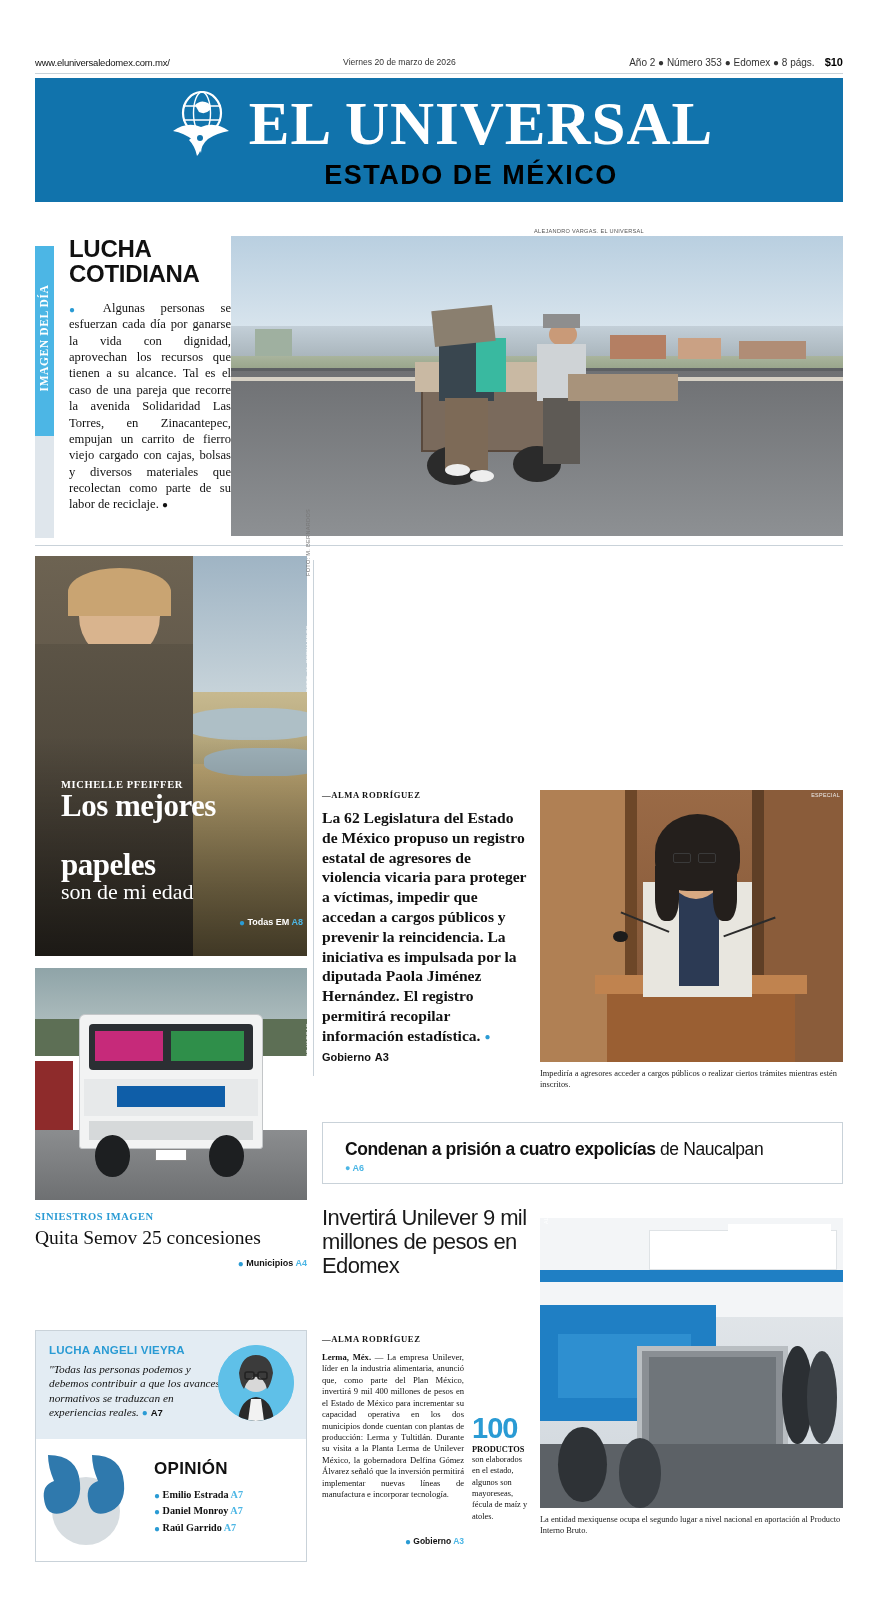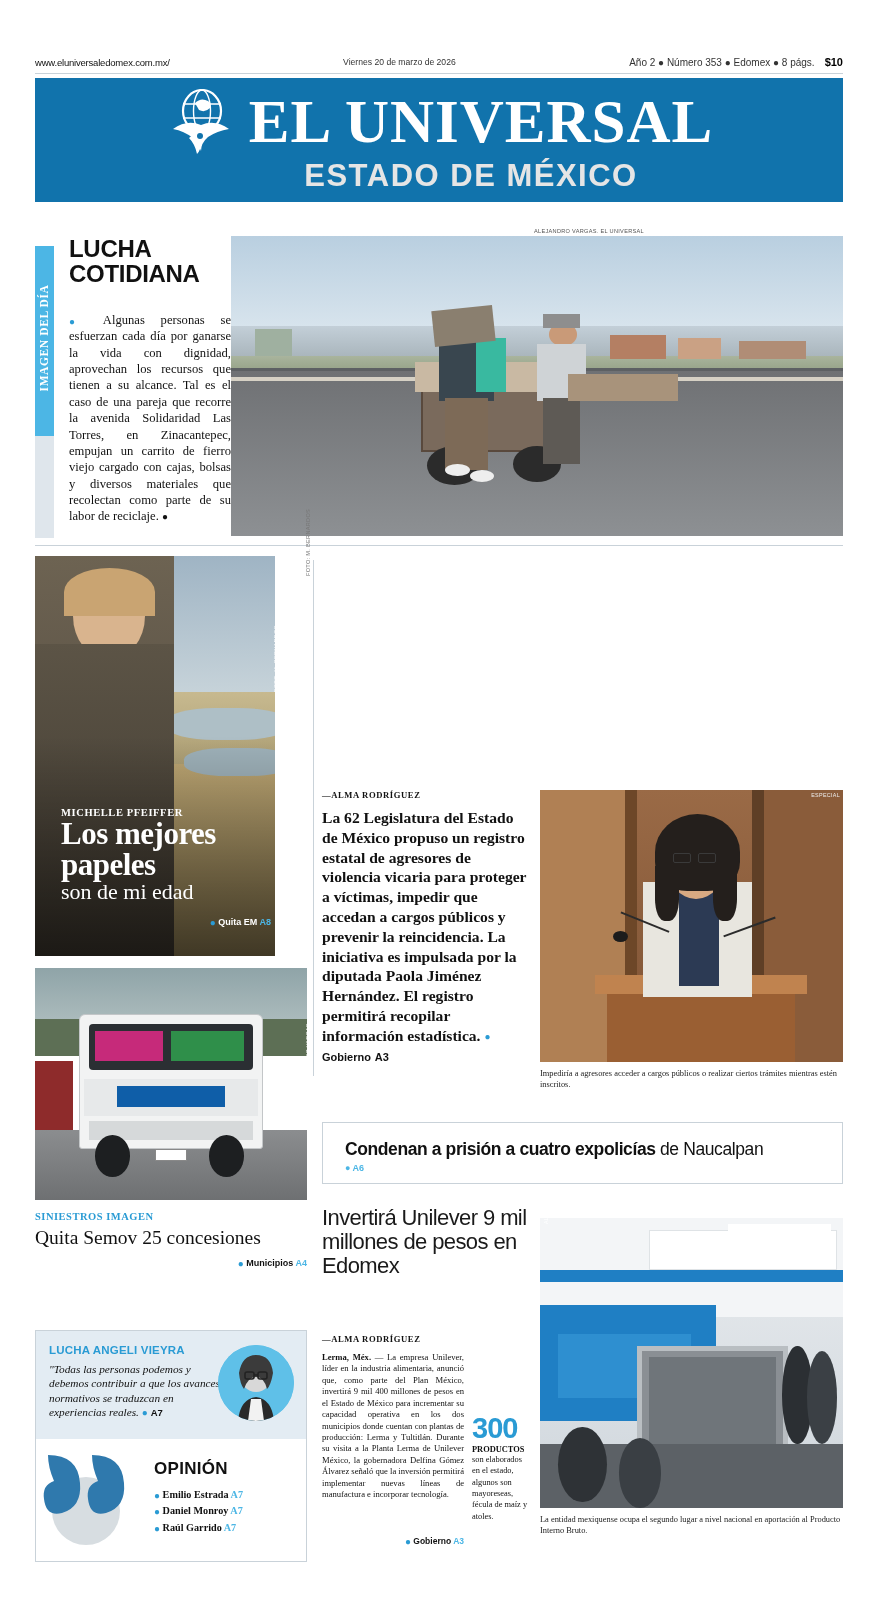--- a/index.html
+++ b/index.html
@@ -28,22 +28,22 @@
     background:#1173ac;
     display:flex; flex-direction:column; align-items:center; justify-content:center;
   }
   .mast-row { display:flex; align-items:center; gap:12px; margin-top:2px;}
   .mast-logo { width:72px; height:66px; position:relative; }
   .mast-title {
     font-family:"Liberation Serif", serif; font-weight:bold; color:#fff;
     font-size:61px; letter-spacing:1px; line-height:0.95;
   }
   .mast-sub {
-    font-family:"Liberation Sans", sans-serif; font-weight:bold; color:#e5e5e5;
-    font-size:31px; letter-spacing:1.5px; margin-top:3px; margin-left:64px;
+    font-family:"Liberation Sans", sans-serif; font-weight:bold; color:#000000;
+    font-size:27px; letter-spacing:1.5px; margin-top:3px; margin-left:64px;
   }
 
   
   .imagen-wrap { position:absolute; left:35px; top:228px; width:808px; height:310px; }
   .imagen-tab {
     position:absolute; left:0; top:18px; width:19px; height:190px;
     background:#4cb6e5;
   }
   .imagen-tab span {
     position:absolute; left:-86px; top:86px; width:190px; text-align:center;
@@ -53,50 +53,50 @@
   }
   .imagen-tab-grey {
     position:absolute; left:0; top:208px; width:19px; height:102px; background:#dfe6ec;
   }
   .imagen-kicker {
     position:absolute; left:34px; top:8px; width:160px;
     font-family:"Liberation Sans", sans-serif; font-weight:bold;
     font-size:24px; line-height:1.05; color:#111; letter-spacing:-0.3px;
   }
   .imagen-body {
-    position:absolute; left:34px; top:84px; width:162px;
+    position:absolute; left:34px; top:72px; width:162px;
     font-family:"Liberation Serif", serif; font-size:12.6px; line-height:1.30; color:#111;
     text-align:justify;
   }
   .bullet { color:#2a9bd4; font-size:10px; vertical-align:middle;}
   .bullet-dark { color:#111; font-size:10px; }
 
   .imagen-photo {
     position:absolute; left:196px; top:8px; width:612px; height:300px;
     overflow:hidden;
   }
   .photo-credit-top {
     position:absolute; right:199px; top:0px;
     font-family:"Liberation Sans", sans-serif; font-size:5.6px; color:#555; letter-spacing:0.3px;
   }
   .hr-thin { position:absolute; background:#c9d2d9; }
 
   
   .left-col { position:absolute; left:35px; top:556px; width:272px; }
-  .pfeiffer { position:relative; width:240px; height:400px; overflow:hidden;}
+  .pfeiffer { position:relative; width:272px; height:400px; overflow:hidden;}
   .pf-credit {
     position:absolute; right:2px; top:16px;
     font-family:"Liberation Sans", sans-serif; font-size:5.4px; color:#fff;
     transform:rotate(-90deg); transform-origin:right top; letter-spacing:0.4px;
     width:120px; text-align:left;
   }
   .pf-text { position:absolute; left:26px; bottom:52px; width:244px; }
   .pf-kicker { font-family:"Liberation Serif", serif; font-weight:bold; font-size:10.5px; color:#fff; letter-spacing:0.6px; }
   .pf-l1 { font-family:"Liberation Serif", serif; font-weight:bold; font-size:31px; color:#fff; line-height:1.0; letter-spacing:-0.5px;}
-  .pf-l2 { font-family:"Liberation Serif", serif; font-weight:bold; font-size:31px; color:#fff; line-height:1.0; letter-spacing:-0.5px;}
+  .pf-l2 { font-family:"Liberation Serif", serif; font-weight:bold; font-size:31px; color:#fff; line-height:1.0; letter-spacing:-0.5px;margin-top:28px;}
   .pf-l3 { font-family:"Liberation Serif", serif; font-size:22px; color:#fff; line-height:1.1; }
   .pf-tag { position:absolute; right:4px; bottom:28px;
     font-family:"Liberation Sans", sans-serif; font-weight:bold; font-size:9px; color:#fff;}
   .pf-tag .pg { color:#4cb6e5; }
 
   .bus-photo { position:relative; margin-top:12px; width:272px; height:232px; overflow:hidden;}
   .bus-credit { position:absolute; right:2px; top:6px;
     font-family:"Liberation Sans", sans-serif; font-size:5.4px; color:#fff;
     transform:rotate(-90deg); transform-origin:right top; width:110px; letter-spacing:0.3px;}
   .sv-kicker { margin-top:11px; font-family:"Liberation Serif", serif; font-weight:bold; font-size:10.5px; color:#2a9bd4; letter-spacing:0.5px;}
@@ -288,21 +288,21 @@
       </div>
       <div class="pf-credit">FOTO: M. BERNARDOS</div>
       <div class="pf-text">
         <div class="pf-kicker">MICHELLE PFEIFFER</div>
         <div class="pf-l1">Los mejores</div>
         <div class="pf-l2">papeles</div>
         <div class="pf-l3">son de mi edad</div>
       </div>
       <div class="pf-tag">
         <span class="bullet">●</span>
-        <span>Quita EM</span>
+        <span>Todas EM</span>
         <span class="pg">A8</span>
       </div>
     </div>
 
     <div class="bus-photo">
       <div class="ph">
         <div class="rect" style="left:0; top:0; width:100%; height:34%; background:linear-gradient(#8fa4a8,#b9c6c6);"></div>
         <div class="rect" style="left:0; top:22%; width:100%; height:16%; background:#5d6f55;"></div>
         <div class="rect" style="left:0; top:70%; width:100%; height:30%; background:linear-gradient(#8b8d8f,#6e7072);"></div>
         <div class="rect" style="left:16%; top:20%; width:68%; height:58%; background:#f2f3f3; border-radius:6px 6px 3px 3px; border:1px solid #c3c6c8;"></div>
@@ -443,21 +443,21 @@
       <b>Lerma, Méx.</b>
       <span>— La empresa Unilever, líder en la industria alimentaria, anunció que, como parte del Plan México, invertirá 9 mil 400 millones de pesos en el Estado de México para incrementar su capacidad operativa en los dos municipios donde cuentan con plantas de producción: Lerma y Tultitlán. Durante su visita a la Planta Lerma de Unilever México, la gobernadora Delfina Gómez Álvarez señaló que la inversión permitirá implementar nuevas líneas de manufactura e incorporar tecnología.</span>
     </div>
     <div class="uni-tag">
       <span class="bullet">●</span>
       <span>Gobierno</span>
       <span class="pg">A3</span>
     </div>
 
     <div class="uni-stat">
-      <div class="uni-num">300</div>
+      <div class="uni-num">100</div>
       <div class="uni-lbl">PRODUCTOS</div>
       <div class="uni-desc">son elaborados en el estado, algunos son mayoreseas, fécula de maíz y atoles.</div>
     </div>
 
     <div class="uni-photo">
       <div class="ph">
         <div class="rect" style="left:0; top:0; width:100%; height:100%; background:linear-gradient(#e9ecef,#cfd6dc);"></div>
         <div class="rect" style="left:0; top:0; width:100%; height:34%; background:#f3f5f7;"></div>
         <div class="rect" style="left:36%; top:4%; width:62%; height:14%; background:#ffffff; border:1px solid #dfe3e6;"></div>
         <div class="rect" style="left:0; top:18%; width:100%; height:4%; background:#1f7fc4;"></div>

